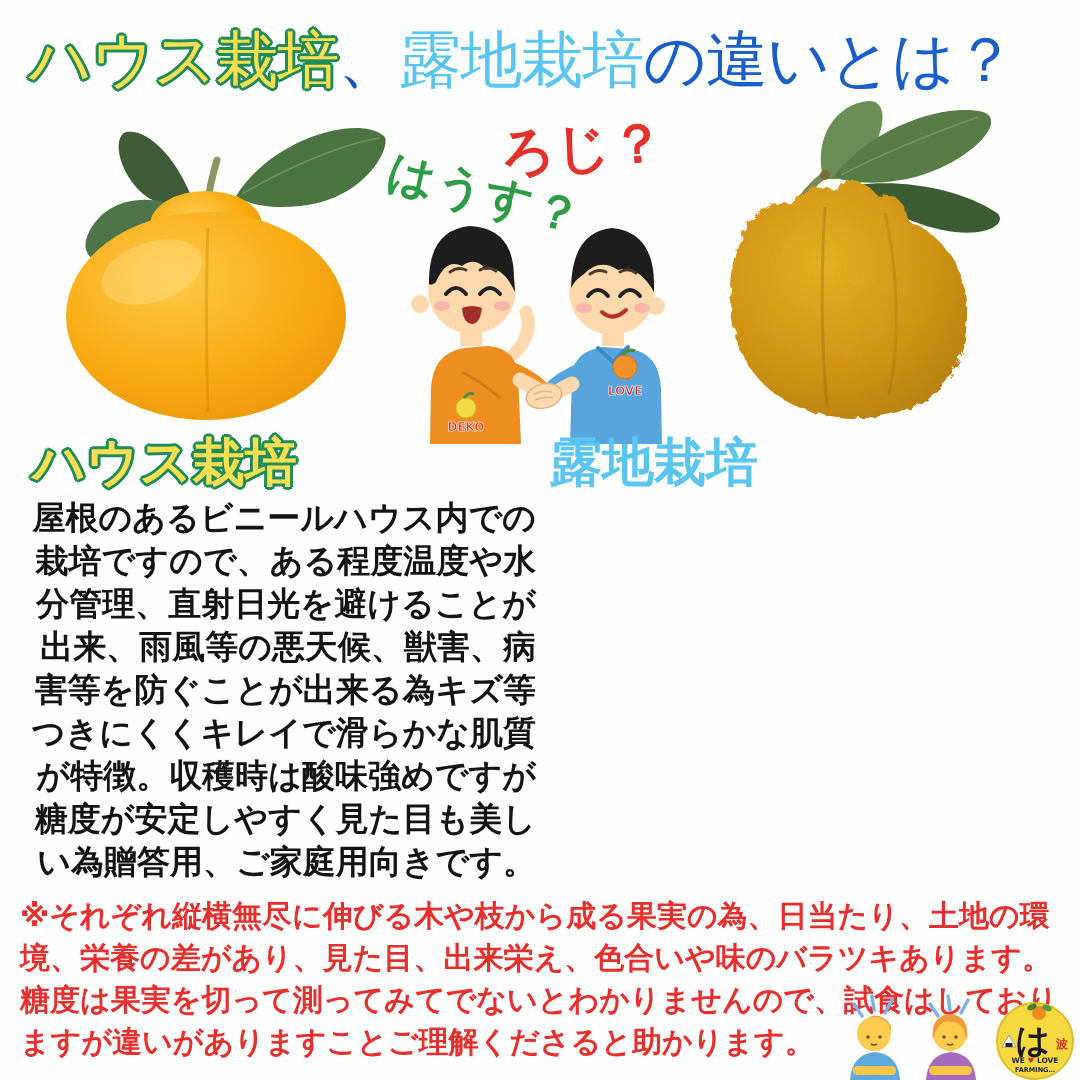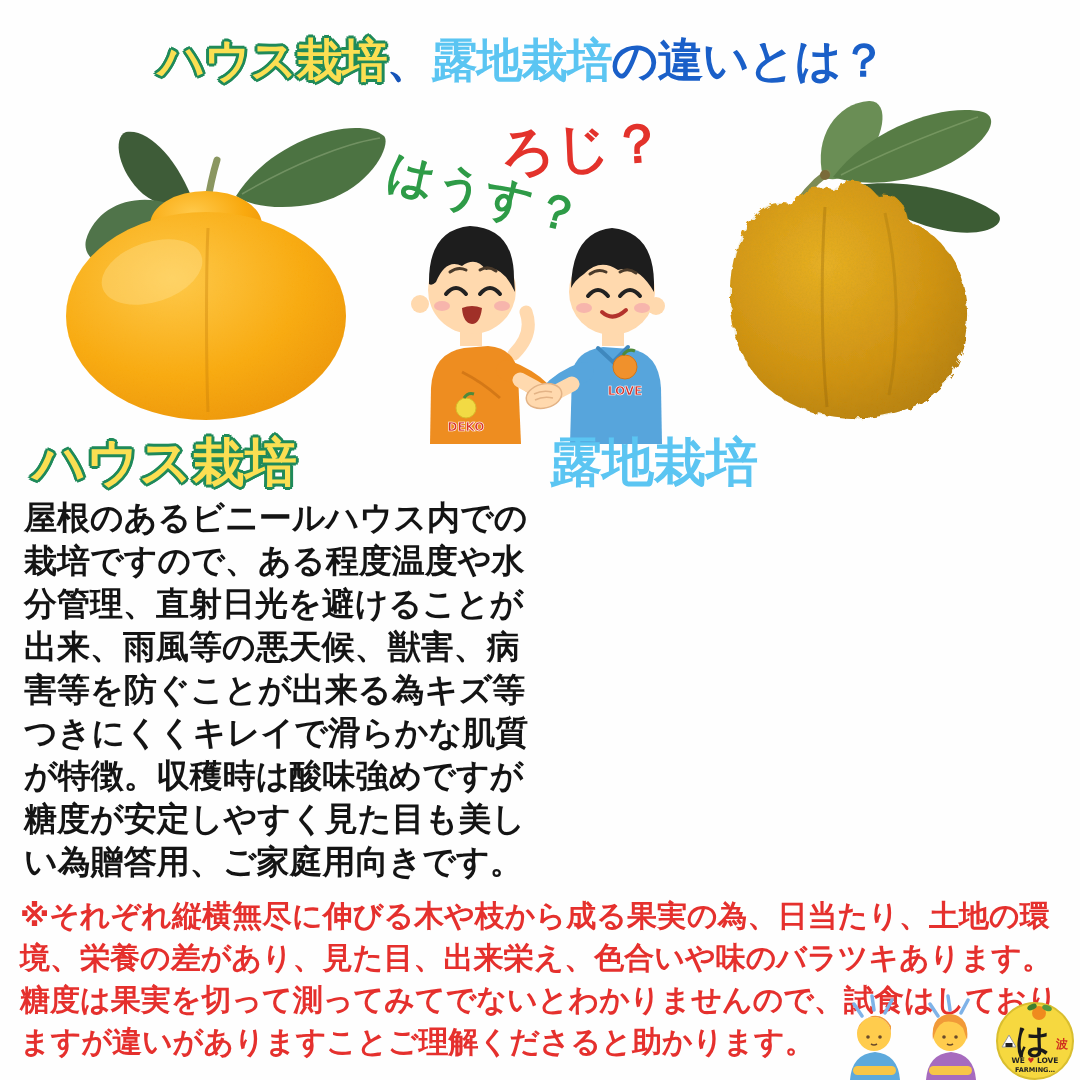--- a/index.html
+++ b/index.html
@@ -3,21 +3,21 @@
 <meta charset="utf-8">
 <style>
   html,body{margin:0;padding:0;background:#fff;}
   .canvas{
     position:relative;width:1080px;height:1080px;overflow:hidden;background:#fefefe;
     font-family:"DejaVu Sans",sans-serif;
   }
   
   .title{
     position:absolute;top:20px;left:0;width:1044px;text-align:center;
-    font-size:46px;font-weight:700;letter-spacing:-1px;white-space:nowrap;line-height:80px;
+    font-size:62px;font-weight:400;letter-spacing:-1px;white-space:nowrap;line-height:80px;
   }
   .t-yellow{
     color:#FBDF52;
     text-shadow:-3px 0 #1F8A5A,3px 0 #1F8A5A,0 -3px #1F8A5A,0 3px #1F8A5A,
                 -2px -2px #1F8A5A,2px -2px #1F8A5A,-2px 2px #1F8A5A,2px 2px #1F8A5A;
   }
   .t-comma{color:#1553B8;}
   .t-lightblue{color:#5BC5F2;}
   .t-darkblue{color:#1A5FC8;}
   
@@ -30,21 +30,21 @@
   
   .col-head{position:absolute;font-size:52px;font-weight:900;line-height:56px;white-space:nowrap;}
   .head-house{
     left:33px;top:434px;color:#FBDF52;
     text-shadow:-3px 0 #1F8A5A,3px 0 #1F8A5A,0 -3px #1F8A5A,0 3px #1F8A5A,
                 -2px -2px #1F8A5A,2px -2px #1F8A5A,-2px 2px #1F8A5A,2px 2px #1F8A5A;
   }
   .head-open{left:550px;top:434px;color:#5BC5F2;}
   .col-body{
     position:absolute;top:496px;font-size:33px;font-weight:700;line-height:43px;
-    color:#141414;white-space:pre-line;letter-spacing:0;
+    color:#141414;white-space:pre-line;letter-spacing:0;text-align:right;
   }
   .body-left{left:24px;width:512px;}
   .body-right{left:547px;width:518px;}
   
   .disclaimer{
     position:absolute;left:20px;top:895px;width:1050px;
     font-size:30px;font-weight:700;line-height:42px;color:#E5302D;white-space:pre-line;
   }
   .bowing{position:absolute;left:838px;top:990px;}
   .logo{position:absolute;left:992px;top:1000px;}

